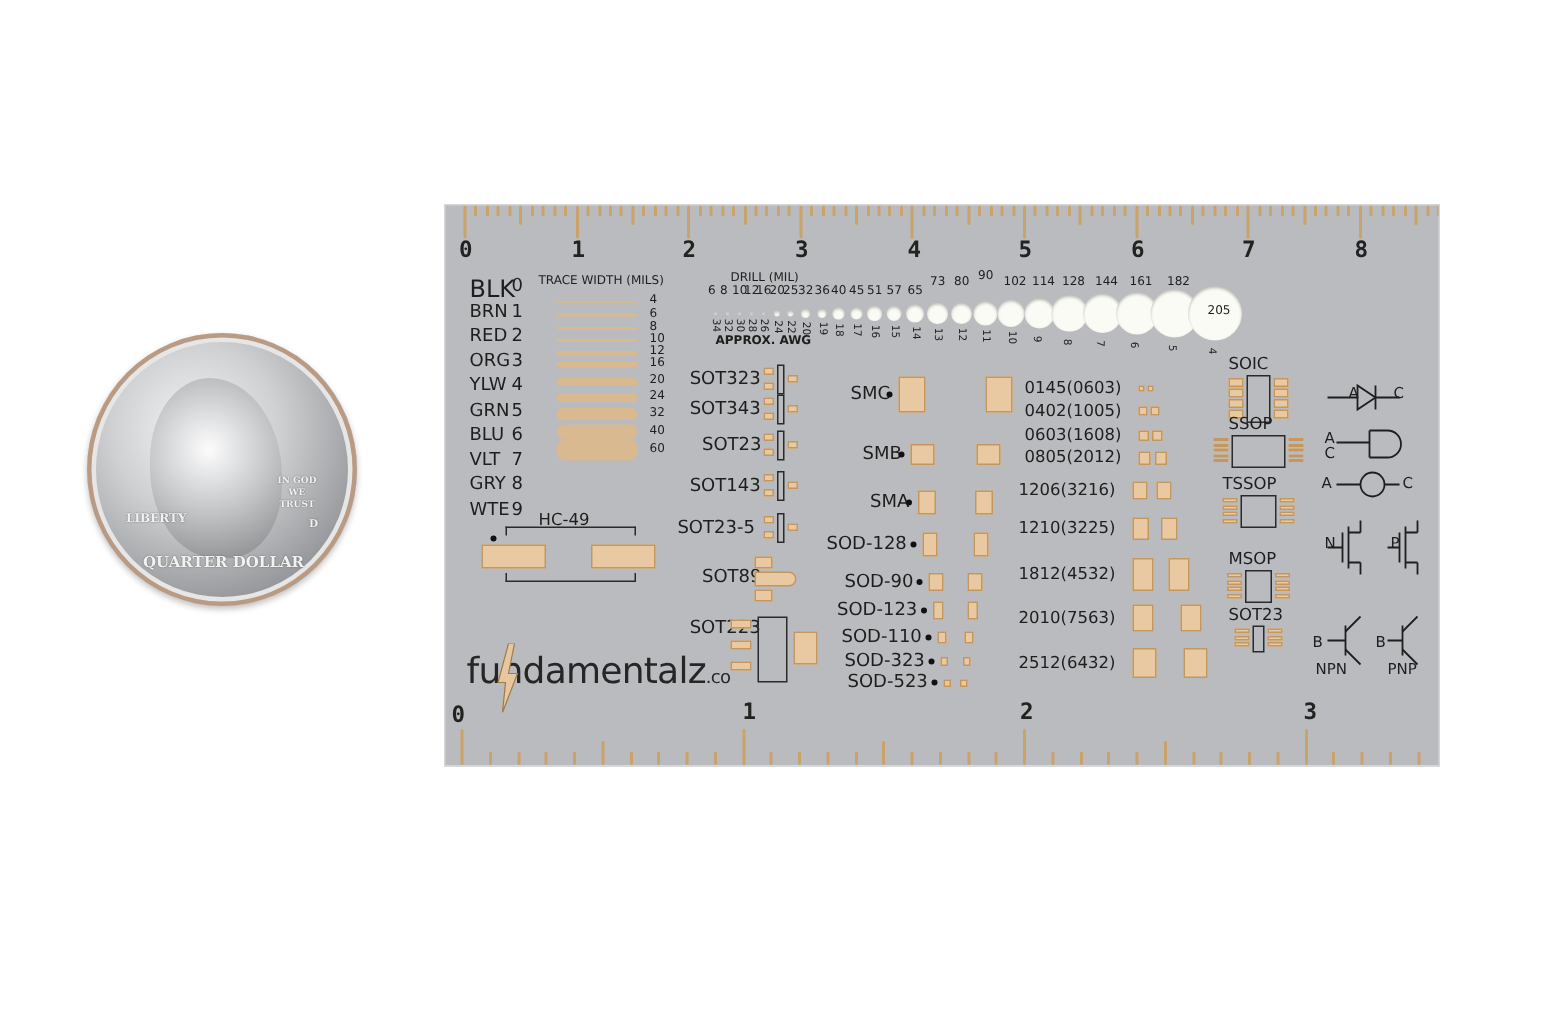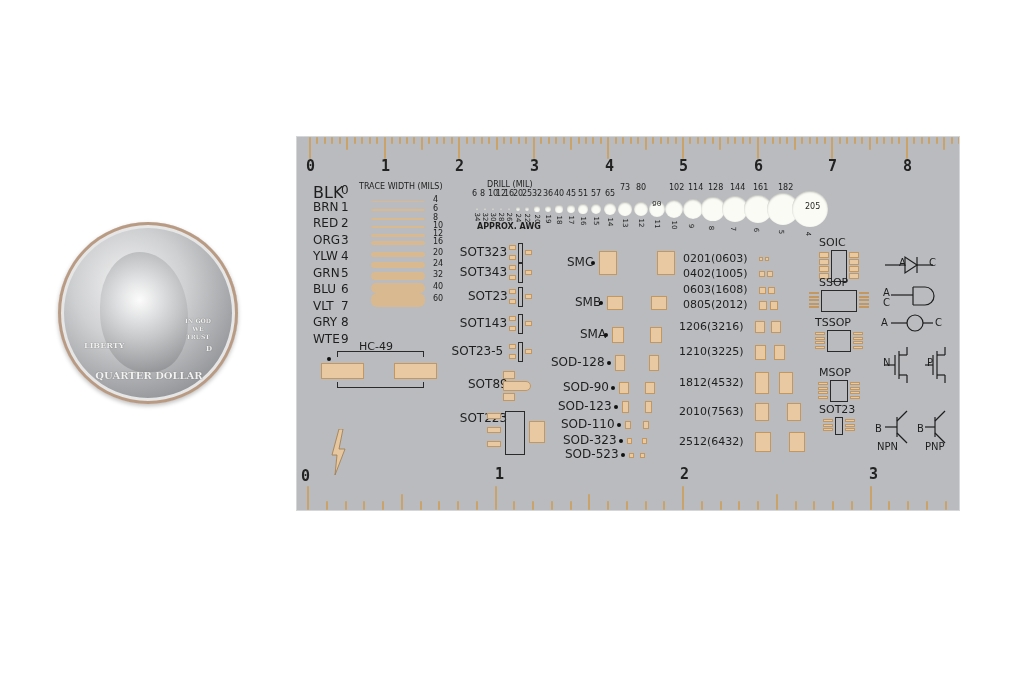--- a/index.html
+++ b/index.html
@@ -273,21 +273,21 @@
       <div class="hole" style="left:307.15px;top:66.15px;width:11.7px;height:11.7px;"></div>
       <div class="silk" style="left:308px;top:52px;font-size:8px;">65</div>
       <div class="silk" style="left:309px;top:80.85px;font-size:7px;transform:rotate(90deg);">14</div>
       <div class="hole" style="left:321.43px;top:65.43px;width:13.139999999999999px;height:13.139999999999999px;"></div>
       <div class="silk" style="left:323px;top:46px;font-size:8px;">73</div>
       <div class="silk" style="left:324px;top:81.57px;font-size:7px;transform:rotate(90deg);">13</div>
       <div class="hole" style="left:336.8px;top:64.8px;width:14.399999999999999px;height:14.399999999999999px;"></div>
       <div class="silk" style="left:339px;top:46px;font-size:8px;">80</div>
       <div class="silk" style="left:340px;top:82.2px;font-size:7px;transform:rotate(90deg);">12</div>
       <div class="hole" style="left:351.9px;top:63.9px;width:16.2px;height:16.2px;"></div>
-      <div class="silk" style="left:355px;top:62px;font-size:8px;font-family:Liberation Mono, monospace;">90</div>
+      <div class="silk" style="left:355px;top:42px;font-size:8px;">90</div>
       <div class="silk" style="left:356px;top:83.1px;font-size:7px;transform:rotate(90deg);">11</div>
       <div class="hole" style="left:367.82px;top:62.82px;width:18.36px;height:18.36px;"></div>
       <div class="silk" style="left:372px;top:46px;font-size:8px;">102</div>
       <div class="silk" style="left:373px;top:84.18px;font-size:7px;transform:rotate(90deg);">10</div>
       <div class="hole" style="left:385.74px;top:61.74px;width:20.52px;height:20.52px;"></div>
       <div class="silk" style="left:391px;top:46px;font-size:8px;">114</div>
       <div class="silk" style="left:392px;top:85.26px;font-size:7px;transform:rotate(90deg);">9</div>
       <div class="hole" style="left:404.48px;top:60.480000000000004px;width:23.04px;height:23.04px;"></div>
       <div class="silk" style="left:411px;top:46px;font-size:8px;">128</div>
       <div class="silk" style="left:412px;top:86.52px;font-size:7px;transform:rotate(90deg);">8</div>
@@ -383,21 +383,21 @@
       <div class="dot" style="left:322px;top:302px;"></div>
       <div class="pad" style="left:330px;top:301px;width:5px;height:6px;"></div>
       <div class="pad" style="left:345px;top:301px;width:5px;height:6px;"></div>
       <div class="silk" style="left:268px;top:310px;font-size:12px;">SOD-523</div>
       <div class="dot" style="left:324px;top:316px;"></div>
       <div class="pad" style="left:332px;top:315.5px;width:5px;height:5px;"></div>
       <div class="pad" style="left:343px;top:315.5px;width:5px;height:5px;"></div>
     </div>
 
   <div id="passives">
-      <div class="silk" style="left:386px;top:115px;font-size:11px;">0201(0603)</div>
+      <div class="silk" style="left:386px;top:115px;font-size:11px;">0145(0603)</div>
       <div class="pad" style="left:462px;top:120px;width:4px;height:4px;"></div>
       <div class="pad" style="left:468px;top:120px;width:4px;height:4px;"></div>
       <div class="silk" style="left:386px;top:130px;font-size:11px;">0402(1005)</div>
       <div class="pad" style="left:462px;top:134px;width:6px;height:6px;"></div>
       <div class="pad" style="left:470px;top:134px;width:6px;height:6px;"></div>
       <div class="silk" style="left:386px;top:146px;font-size:11px;">0603(1608)</div>
       <div class="pad" style="left:462px;top:149.5px;width:7px;height:7px;"></div>
       <div class="pad" style="left:471px;top:149.5px;width:7px;height:7px;"></div>
       <div class="silk" style="left:386px;top:161px;font-size:11px;">0805(2012)</div>
       <div class="pad" style="left:462px;top:163.5px;width:8px;height:9px;"></div>
@@ -523,16 +523,19 @@
     <div class="silk" style="left:584px;top:180px;font-size:10px;">A</div>
     <div class="silk" style="left:638px;top:180px;font-size:10px;">C</div>
     <div class="silk" style="left:586px;top:220px;font-size:10px;">N</div>
     <div class="silk" style="left:630px;top:220px;font-size:10px;">P</div>
     <div class="silk" style="left:578px;top:286px;font-size:10px;">B</div>
     <div class="silk" style="left:580px;top:304px;font-size:10px;">NPN</div>
     <div class="silk" style="left:620px;top:286px;font-size:10px;">B</div>
     <div class="silk" style="left:628px;top:304px;font-size:10px;">PNP</div>
   </div>
 
+  <div class="silk" style="left:14px;top:296px;font-size:24px;letter-spacing:-0.5px;color:#262626;">
+    <span>fundamentalz</span><span style="font-size:12px;">.co</span>
+  </div>
   <svg class="abs" style="left:34px;top:292px;" width="16" height="46" viewBox="0 0 16 46">
     <polygon points="8,0 12,0 8,20 14,20 4,46 6,26 1,26" fill="#e6c79f" stroke="#a07a4a" stroke-width="0.8"></polygon>
   </svg>
 </div>
 
 </body></html>

